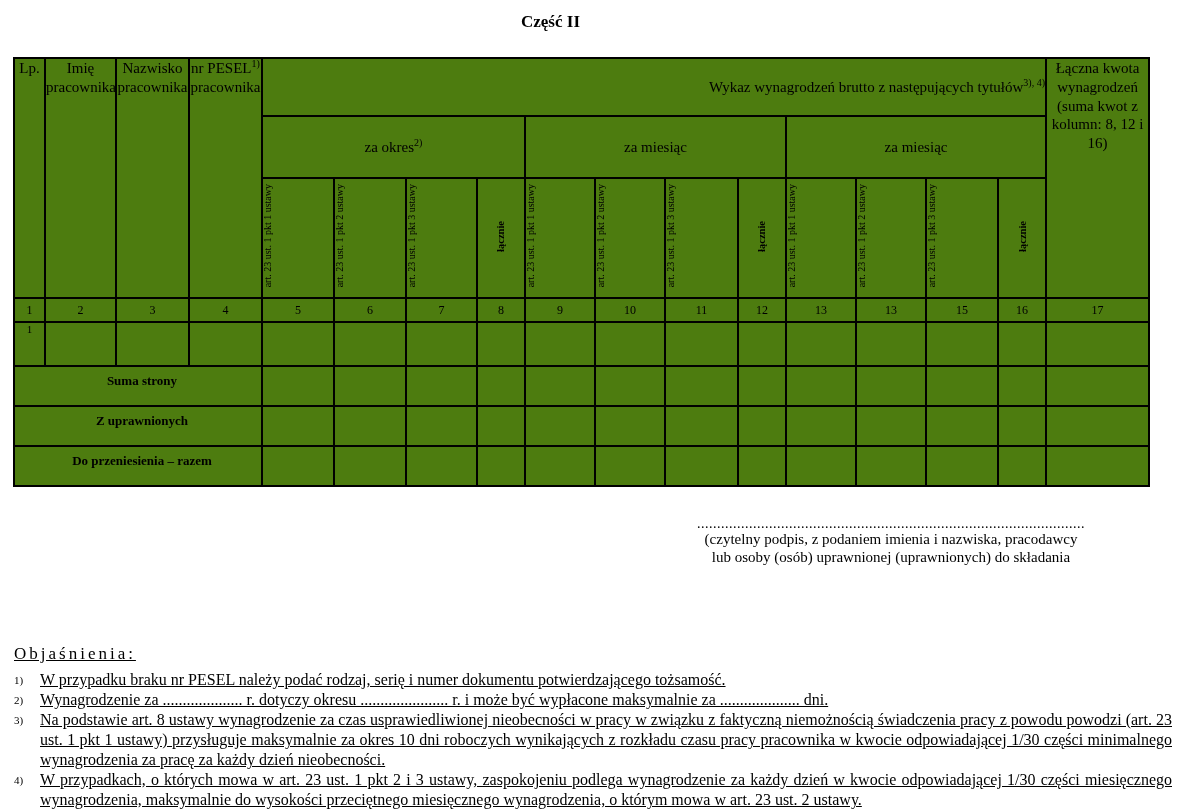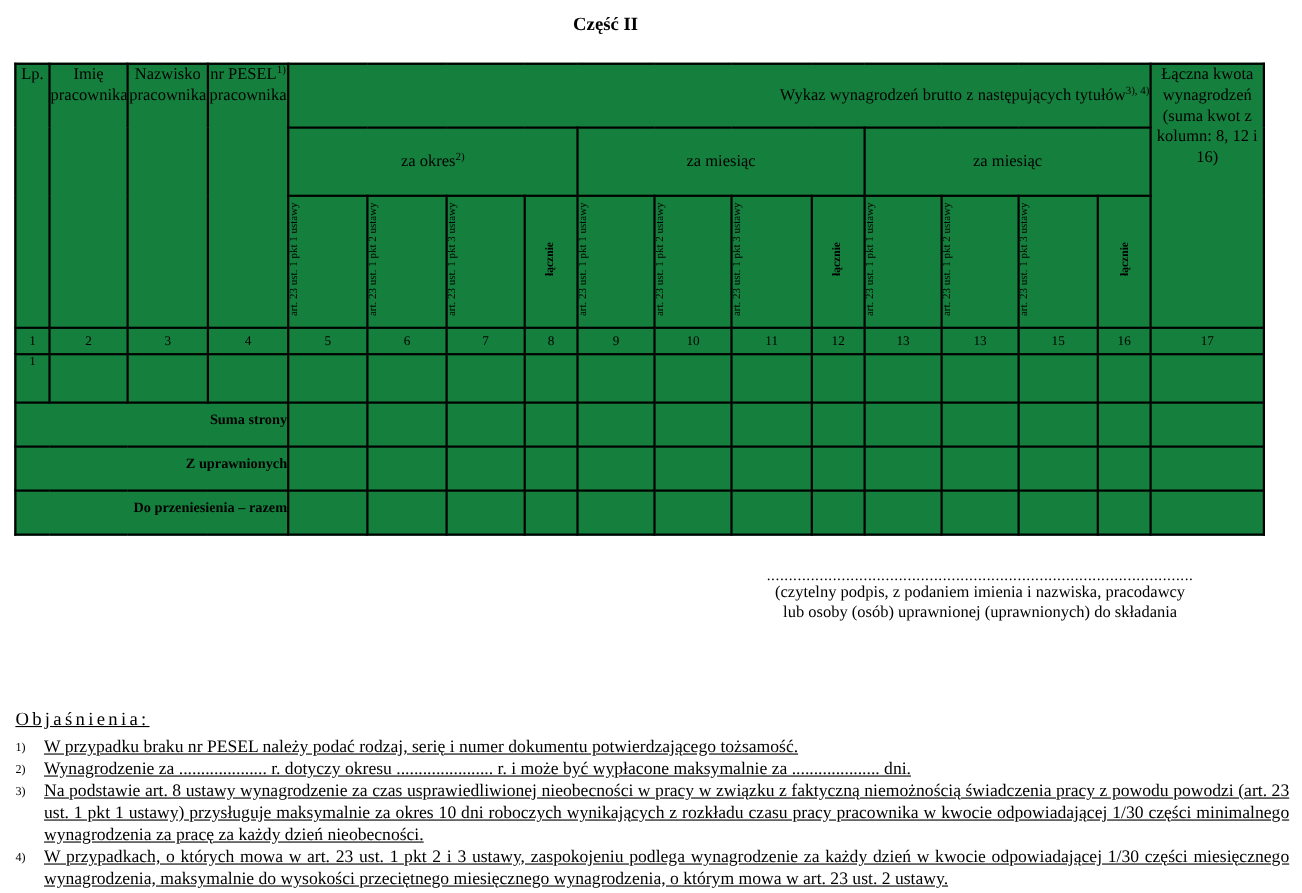--- a/index.html
+++ b/index.html
@@ -9,21 +9,21 @@
     font-family:"Liberation Serif", serif;
     position:relative; overflow:hidden;
   }
   .title {
     position:absolute; top:12px; left:0; width:1101px;
     text-align:center; font-weight:bold; font-size:17px;
   }
   table.wage {
     position:absolute; left:13px; top:57px;
     border-collapse:collapse; table-layout:fixed; width:1137px;
-    background:#15803d;
+    background:#4d7c0f;
   }
   table.wage th, table.wage td {
     border:2px solid #000; padding:0; font-weight:normal;
     overflow:hidden;
   }
   th.colhead { vertical-align:top; text-align:center; font-size:15px; line-height:1.25; padding-top:4px; }
   th.total-head { font-weight:bold; padding-left:2px; padding-right:2px;border-radius:12px; }
   th.wykaz { text-align:right; vertical-align:middle; font-size:15px; }
   th.band { text-align:center; vertical-align:middle; font-size:15px; }
   sup { font-size:10px; line-height:0; }
@@ -31,21 +31,21 @@
   .vrow th .vert {
     writing-mode:vertical-rl; transform:rotate(180deg);
     display:inline-block; font-size:10px; line-height:1.05;
     white-space:nowrap; max-height:114px;
   }
   .vrow th.lacznie { text-align:center; padding-left:0; }
   .vrow th.lacznie .vert { font-weight:bold; font-size:10.5px; }
   .numrow td { height:22px; text-align:center; vertical-align:middle; font-size:12px; }
   .datarow td { height:42px; vertical-align:top; text-align:center; font-size:11px; padding-top:3px; }
   .sumrow td { height:32px; vertical-align:top; }
-  .sumrow td.label { text-align:right; font-weight:bold; font-size:13px; padding:6px 0 0 8px; }
+  .sumrow td.label { text-align:center; font-weight:bold; font-size:13px; padding:6px 0 0 8px; }
   .signature {
     position:absolute; left:697px; top:517px; width:388px;
     text-align:center; font-size:15px; line-height:18px;
   }
   .sig-dots {
     white-space:nowrap; overflow:hidden; width:388px;
     font-size:14px; height:13px; line-height:13px; letter-spacing:0.5px;
   }
   .footnotes {
     position:absolute; left:14px; top:644px; width:1158px; font-size:16px;text-decoration:underline;

